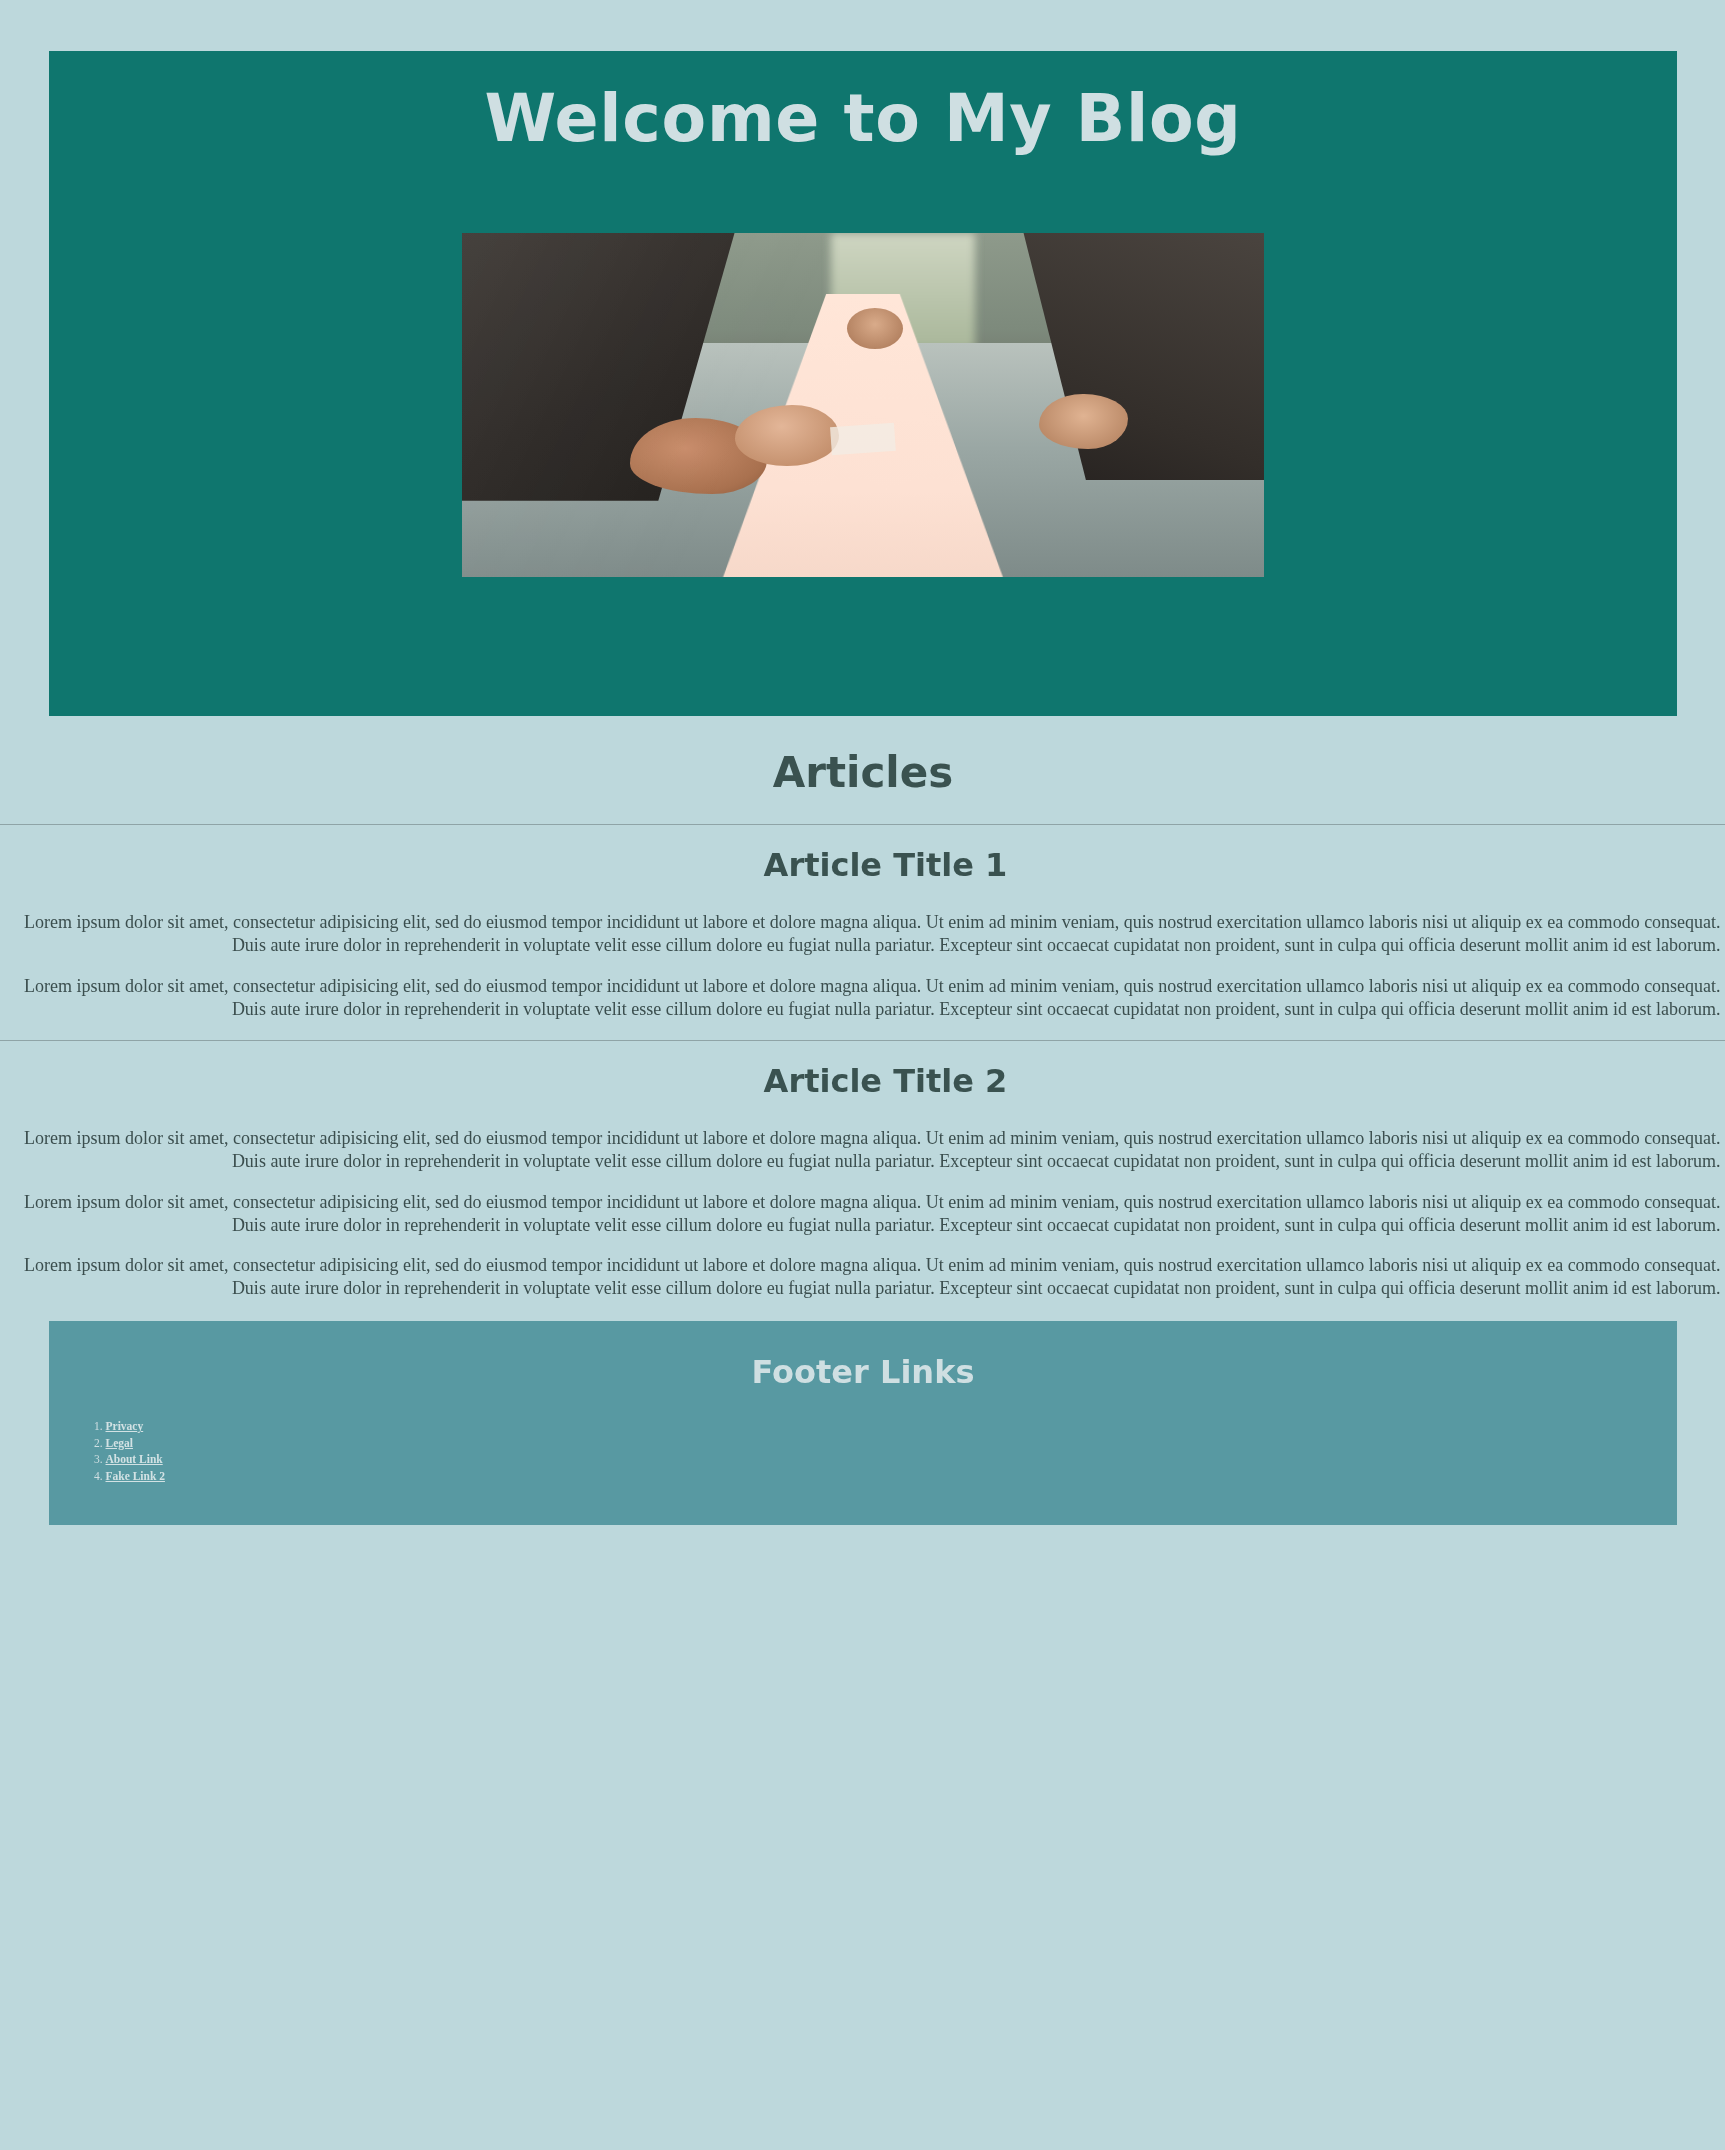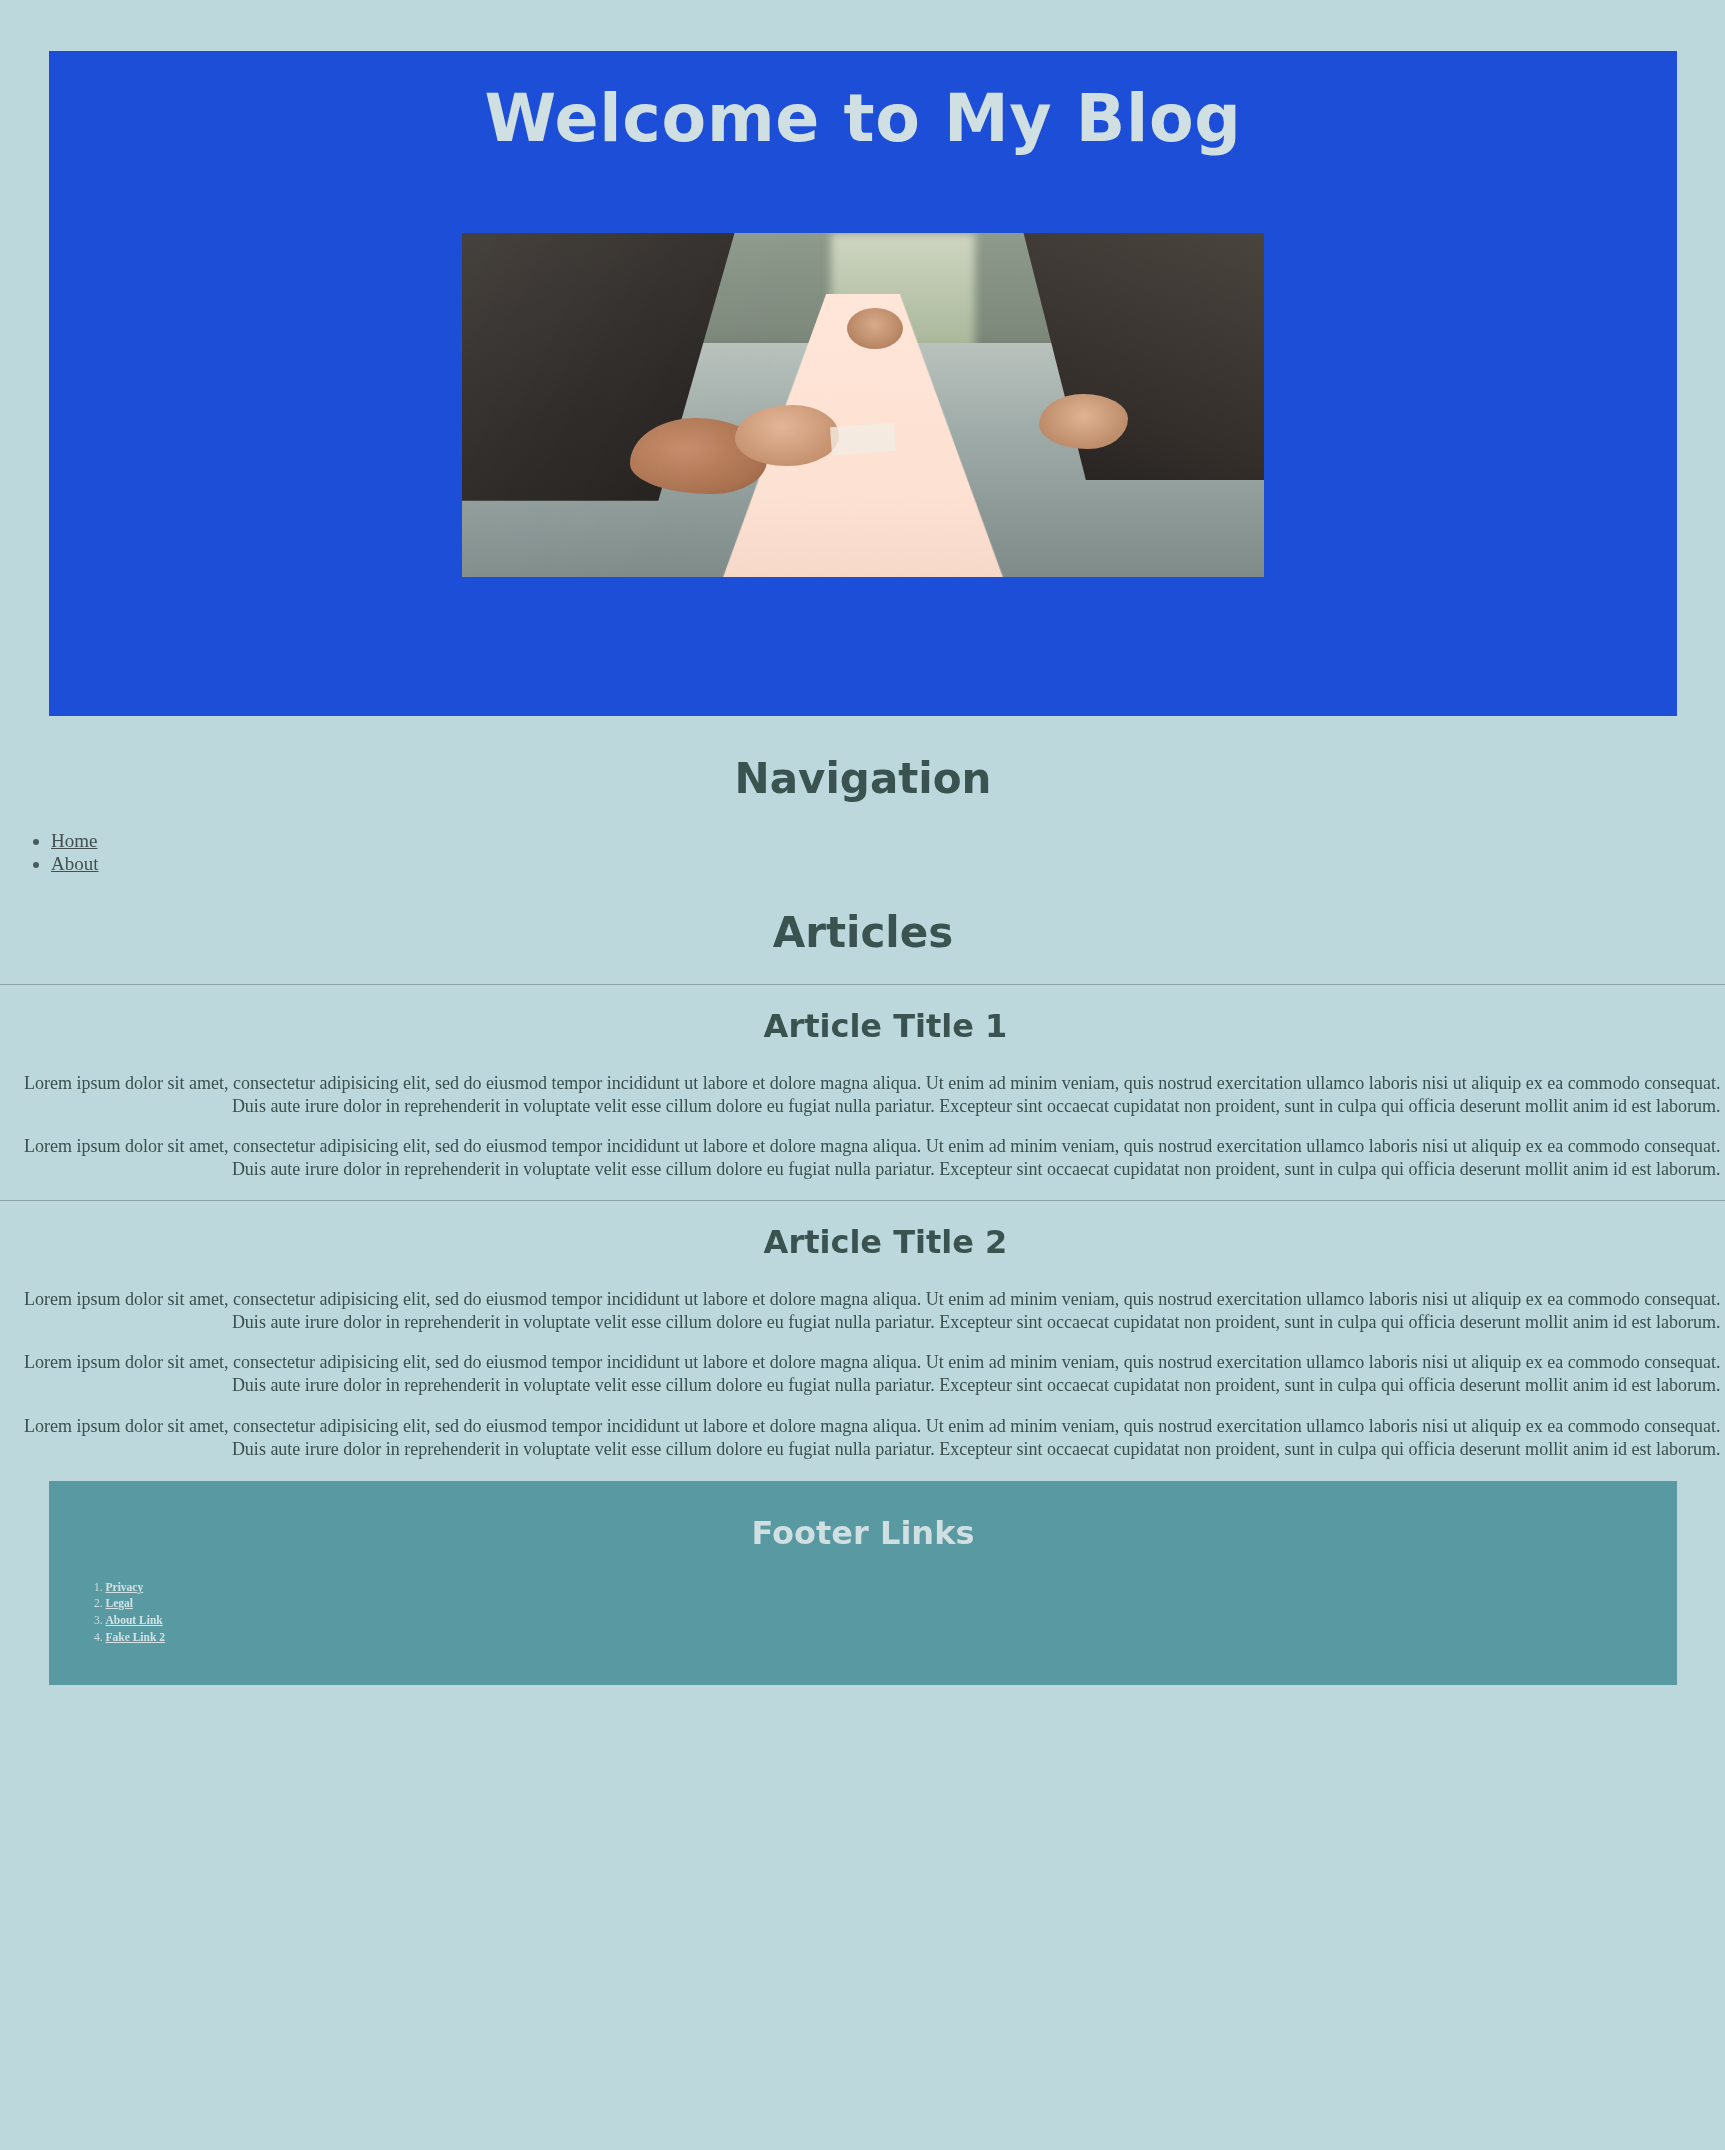--- a/index.html
+++ b/index.html
@@ -14,21 +14,21 @@
     color: #3e4f4f;
   }
   .page {
     width: 1726px;
     box-sizing: border-box;
     padding: 0 0 0 0;
   }
   
   .site-header {
     margin: 51px 49px 0 49px;
-    background: #1d4ed8;
+    background: #0f766e;
     padding: 20px 13.5px 38px 13.5px;
     box-sizing: border-box;
     text-align: center;
   }
   .site-title {
     font-family: "DejaVu Sans", sans-serif;
     font-weight: bold;
     font-size: 65px;
     line-height: 1.1;
     color: #cfdfe2;
@@ -258,31 +258,20 @@
         <div class="hand-a"></div>
         <div class="hand-b"></div>
         <div class="hand-c"></div>
         <div class="hand-d"></div>
         <div class="paper"></div>
         <div class="glare"></div>
       </div>
     </div>
   </header>
 
-  <section class="nav-section">
-    <h2 class="section-heading">Navigation</h2>
-    <ul class="nav-list">
-      <li>
-        <a href="#">Home</a>
-      </li>
-      <li>
-        <a href="#">About</a>
-      </li>
-    </ul>
-  </section>
 
   <section>
     <h2 class="section-heading articles-heading">Articles</h2>
 
     <hr class="rule">
 
     <article>
       <h3 class="article-title">Article Title 1</h3>
       <p class="body-text">Lorem ipsum dolor sit amet, consectetur adipisicing elit, sed do eiusmod tempor incididunt ut labore et dolore magna aliqua. Ut enim ad minim veniam, quis nostrud exercitation ullamco laboris nisi ut aliquip ex ea commodo consequat. Duis aute irure dolor in reprehenderit in voluptate velit esse cillum dolore eu fugiat nulla pariatur. Excepteur sint occaecat cupidatat non proident, sunt in culpa qui officia deserunt mollit anim id est laborum.</p>
       <p class="body-text">Lorem ipsum dolor sit amet, consectetur adipisicing elit, sed do eiusmod tempor incididunt ut labore et dolore magna aliqua. Ut enim ad minim veniam, quis nostrud exercitation ullamco laboris nisi ut aliquip ex ea commodo consequat. Duis aute irure dolor in reprehenderit in voluptate velit esse cillum dolore eu fugiat nulla pariatur. Excepteur sint occaecat cupidatat non proident, sunt in culpa qui officia deserunt mollit anim id est laborum.</p>

